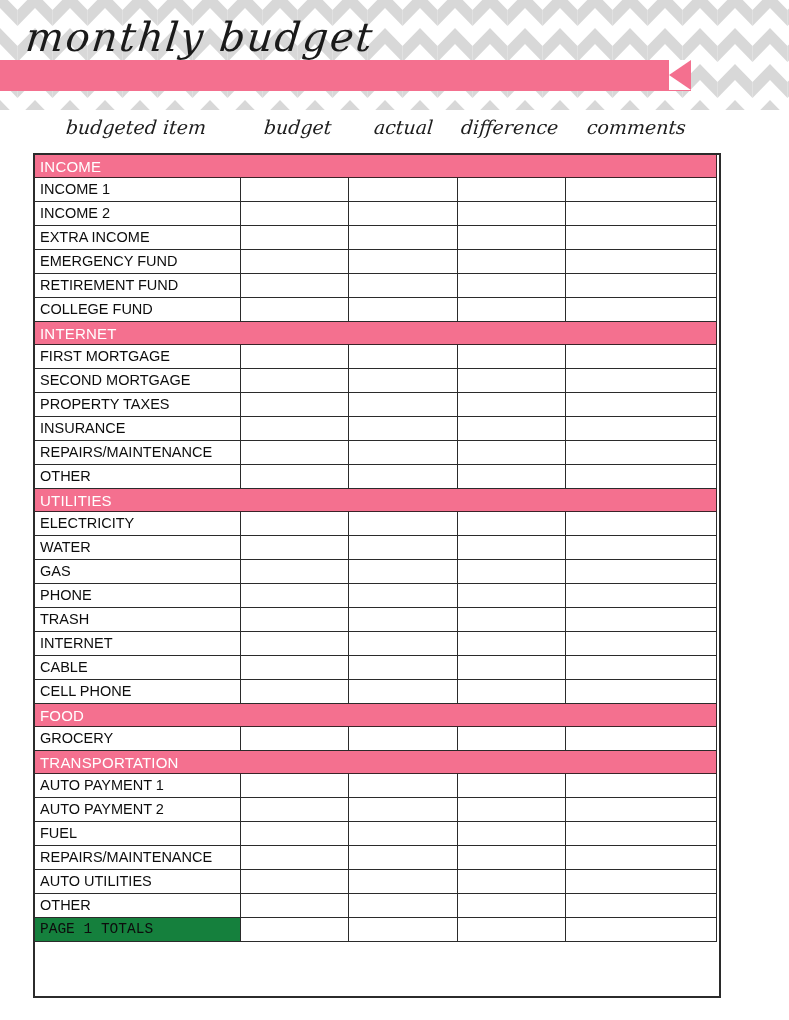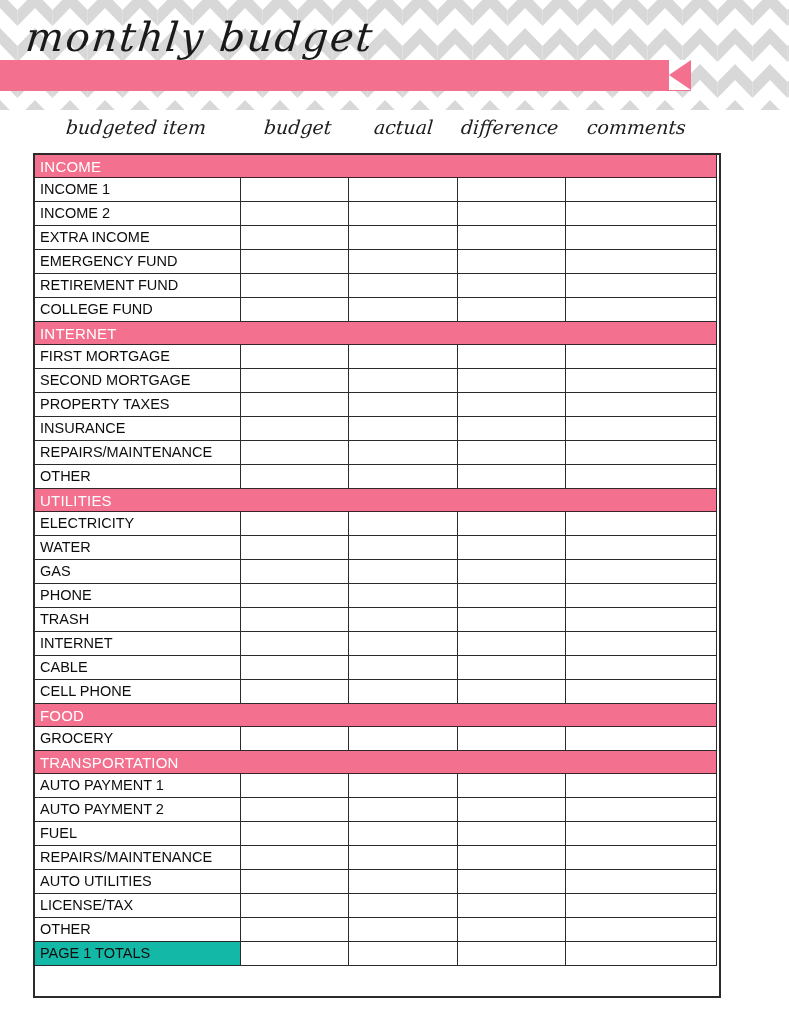--- a/index.html
+++ b/index.html
@@ -131,22 +131,23 @@
   tr.section-row td {
     background: #f4708f;
     color: #ffffff;
     border: 1.6px solid #3a2328;
     height: 22px;
     font-size: 15px;
     letter-spacing: 0.2px;
   }
 
   tr.totals-row td.item-cell {
-    background: #14b8a6;
+    background: #15803d;
     font-size: 14.5px;
+    font-family: Liberation Mono, monospace;
   }
 
   .outer-frame {
     position: absolute;
     left: 33px;
     top: 153px;
     width: 684px;
     height: 841px;
     border: 2px solid #2b2b2b;
     pointer-events: none;
@@ -384,27 +385,20 @@
         <td></td>
       </tr>
       <tr>
         <td class="item-cell">AUTO UTILITIES</td>
         <td></td>
         <td></td>
         <td></td>
         <td></td>
       </tr>
       <tr>
-        <td class="item-cell">LICENSE/TAX</td>
-        <td></td>
-        <td></td>
-        <td></td>
-        <td></td>
-      </tr>
-      <tr>
         <td class="item-cell">OTHER</td>
         <td></td>
         <td></td>
         <td></td>
         <td></td>
       </tr>
       <tr class="totals-row">
         <td class="item-cell">PAGE 1 TOTALS</td>
         <td></td>
         <td></td>

